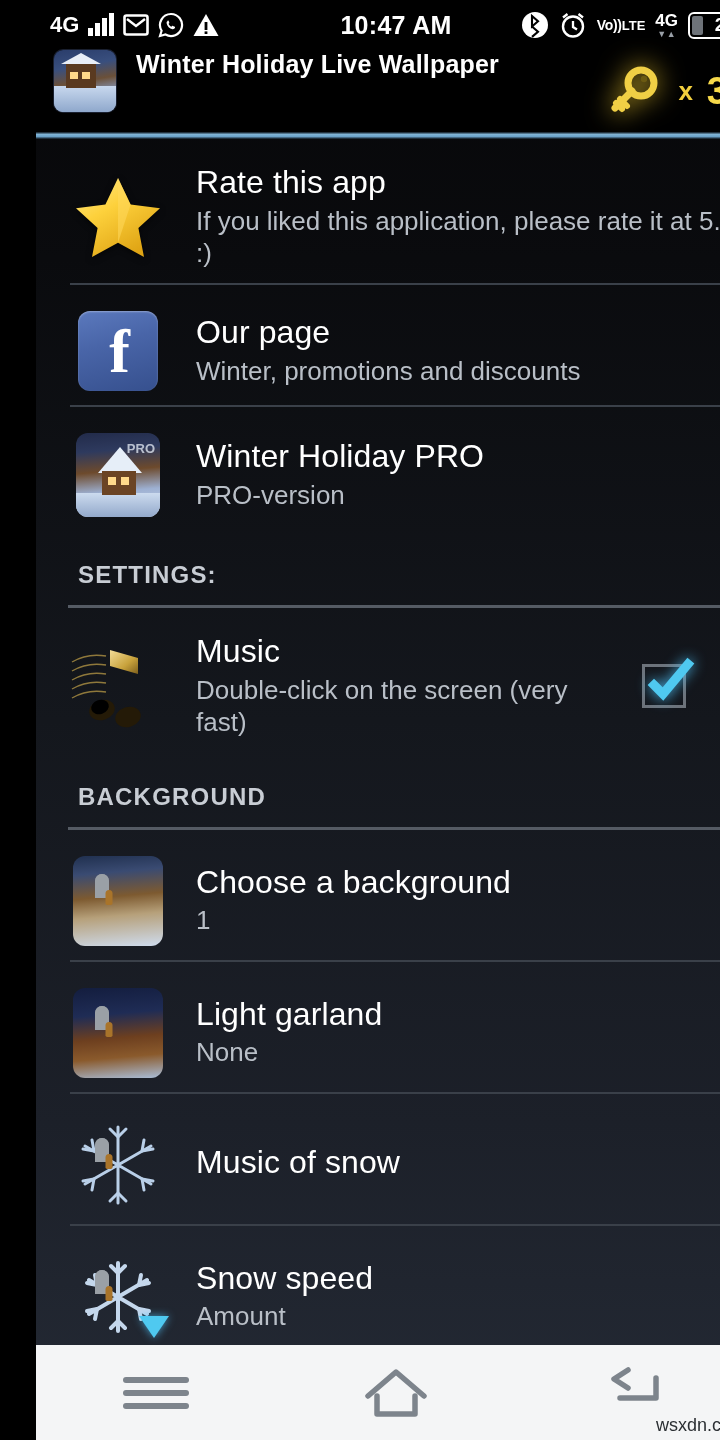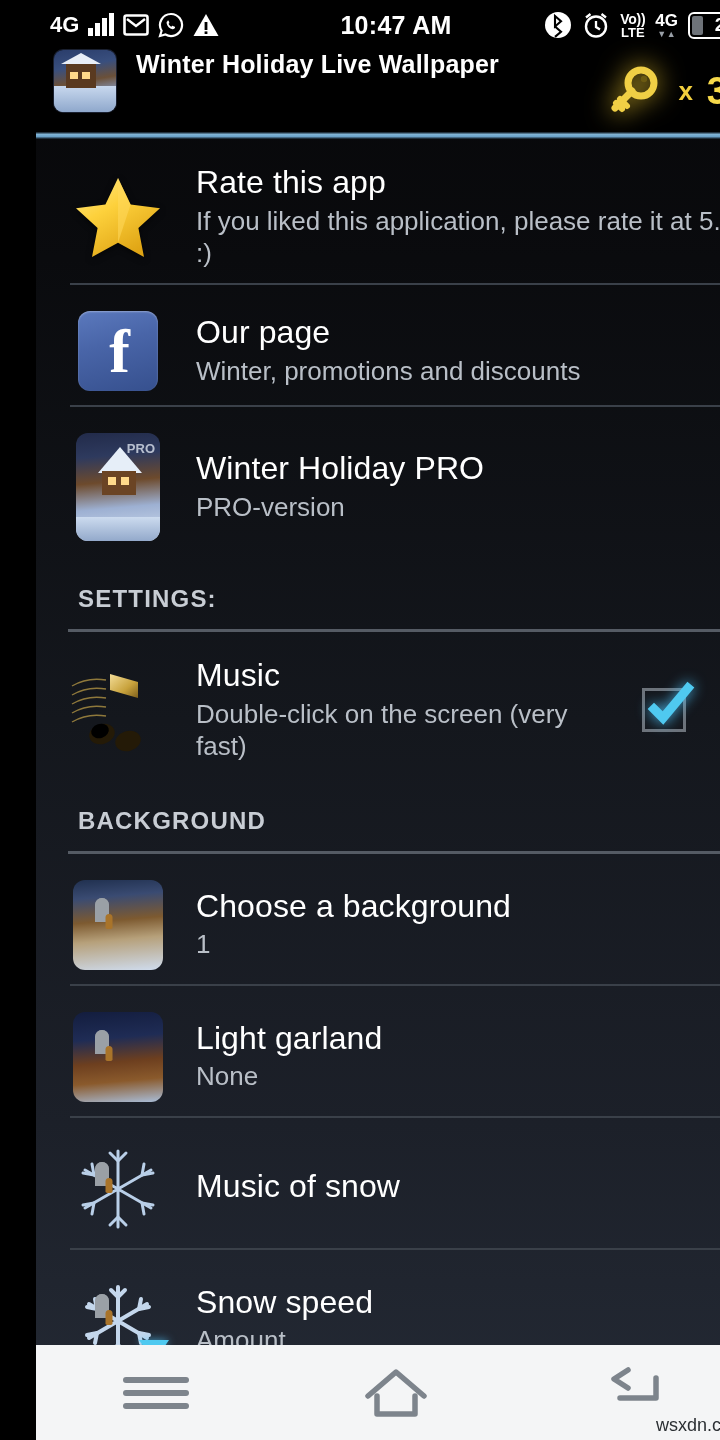--- a/index.html
+++ b/index.html
@@ -19,21 +19,21 @@
   .sb-right { display:flex; align-items:center; gap:10px; margin-left:auto; }
   .sb-clock { position:absolute; left:0; right:0; text-align:center;
               color:#fff; font-size:25px; font-weight:bold; letter-spacing:.3px;
               pointer-events:none; }
   .net-4g { color:#fff; font-size:22px; font-weight:bold; line-height:1; }
   .bars { display:flex; align-items:flex-end; gap:2.5px; height:22px; }
   .bars i { display:block; width:4.5px; background:#fff; }
   .bars i:nth-child(1){height:8px}.bars i:nth-child(2){height:13px}
   .bars i:nth-child(3){height:18px}.bars i:nth-child(4){height:23px}
   .sicon { color:#fff; display:inline-flex; align-items:center; }
-  .volte { display:flex; flex-direction:column; align-items:center; color:#fff;
+  .volte { display:flex; flex-direction:row; align-items:center; color:#fff;
            font-size:13px; font-weight:bold; line-height:1.0; }
   .volte .v1 { font-size:14px; letter-spacing:-.3px; }
   .net2 { display:flex; flex-direction:column; align-items:center; color:#fff;
           font-size:17px; font-weight:bold; line-height:1; }
   .net2 .arrows { font-size:9px; letter-spacing:.5px; color:#9aa0a8; margin-top:1px; }
   .battery { width:54px; height:27px; border:2.5px solid #fff; border-radius:6px;
              display:flex; align-items:center; justify-content:flex-end;
              position:relative; padding-right:4px; }
   .battery::after { content:""; position:absolute; right:-7px; top:7px;
                     width:4px; height:11px; background:#fff; border-radius:0 3px 3px 0; }
@@ -85,21 +85,21 @@
   .star { width:86px; height:82px; position:relative;
           filter:drop-shadow(0 2px 3px rgba(0,0,0,.6)); }
   
   .fb { width:80px; height:80px; border-radius:12px;
         background:linear-gradient(165deg,#5b79bd 0%,#4965a8 40%,#36508e 100%);
         position:relative; box-shadow:inset 0 1px 2px rgba(255,255,255,.35); }
   .fb .f { position:absolute; left:50%; top:9px; transform:translateX(-42%);
            color:#fff; font-size:62px; font-weight:bold;
            font-family:"Liberation Serif", serif; line-height:1; }
   
-  .proicon { width:84px; height:108px; border-radius:12px; overflow:hidden; position:relative;
+  .proicon { width:84px; height:84px; border-radius:12px; overflow:hidden; position:relative;
              background:linear-gradient(175deg,#222b4a 0%,#2e3a5e 22%,#6d4a2c 45%,#9db0d2 68%,#d6e2f2 100%); }
   .proicon .roof { position:absolute; left:22px; top:14px;
         border-left:22px solid transparent; border-right:22px solid transparent;
         border-bottom:26px solid #e6eef8; }
   .proicon .body { position:absolute; left:26px; top:38px; width:34px; height:24px; background:#6b4424; }
   .proicon .lit { position:absolute; left:32px; top:44px; width:8px; height:8px;
                   background:#ffd98a; box-shadow:13px 0 0 #ffd98a; }
   .proicon .grnd { position:absolute; left:0; right:0; bottom:0; height:24px;
                    background:linear-gradient(180deg,#ccdbef,#93a9cb); }
   .proicon .tag { position:absolute; right:5px; top:8px; color:#e6ecf6;

